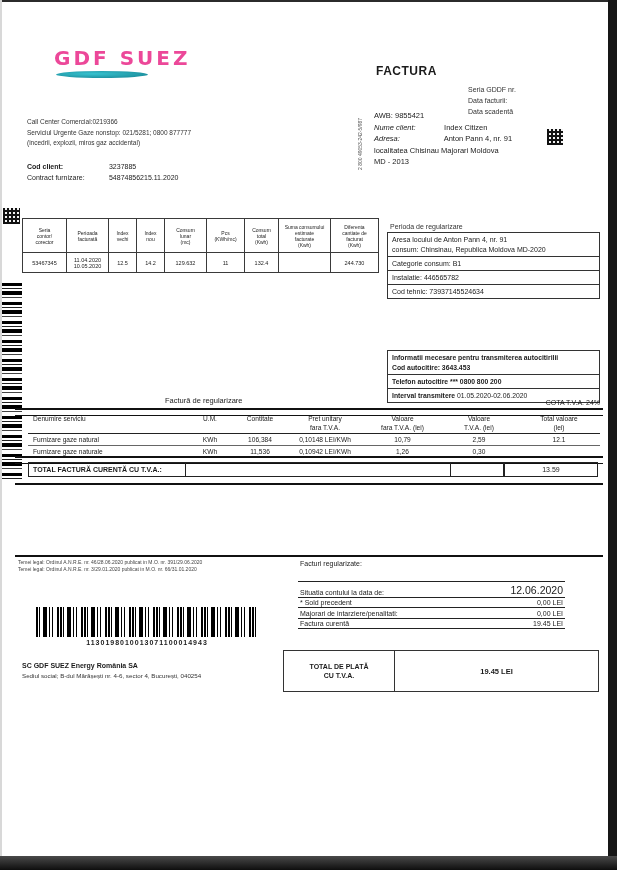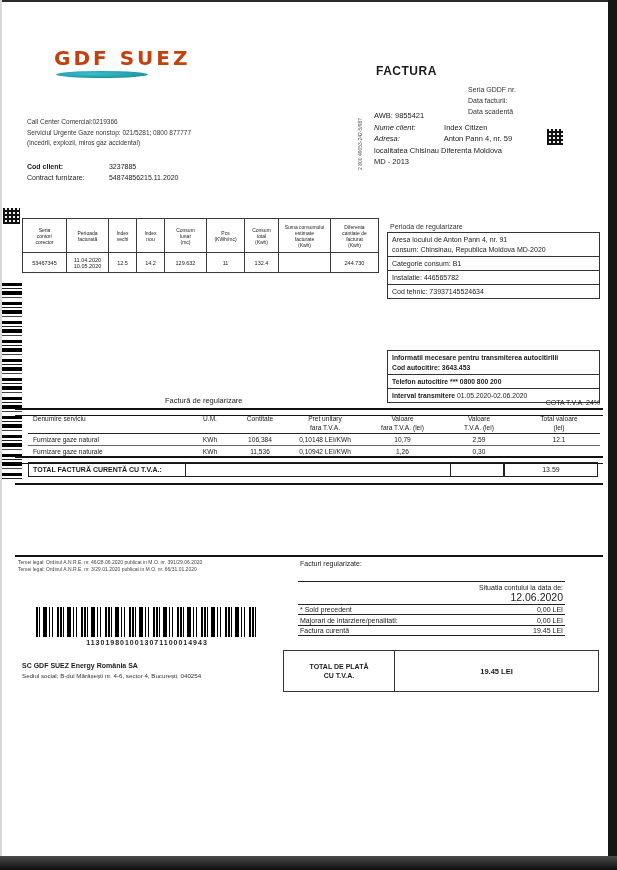--- a/index.html
+++ b/index.html
@@ -8,21 +8,21 @@
   .abs{position:absolute;}
   .pre{white-space:pre-line;}
 
   
   .edge-top{left:0;top:0;width:617px;height:2px;background:#2b2b2b;}
   .edge-right{right:0;top:0;width:9px;height:870px;background:#161616;}
   .edge-bottom{left:0;bottom:0;width:617px;height:14px;background:linear-gradient(180deg,#4a4a4a,#0e0e0e);}
   .edge-left{left:0;top:0;width:2px;height:870px;background:#d8d8d8;}
 
   
-  .logo-text{left:54px;top:46px;font-size:20px;font-weight:600;letter-spacing:3px;color:#c2410c;
+  .logo-text{left:54px;top:46px;font-size:20px;font-weight:600;letter-spacing:3px;color:#ec4899;
              font-family:"DejaVu Sans",sans-serif;}
   .logo-swoosh{left:56px;top:71px;width:92px;height:7px;border-radius:50%;
                background:radial-gradient(ellipse at 40% 40%,#36c2cf,#15808f);}
 
   .invoice-title{left:376px;top:64px;font-size:12px;font-weight:bold;letter-spacing:.5px;}
   .invoice-meta{left:468px;top:84px;font-size:7px;line-height:11px;color:#333;}
 
   .contact{left:27px;top:117px;font-size:6.5px;line-height:10.5px;color:#333;}
   .codclient{left:27px;top:161px;font-size:7px;line-height:11px;}
   .codclient .lbl{display:inline-block;width:80px;}
@@ -86,21 +86,21 @@
   .totrow .c3{width:55px;}
   .totrow .val{width:95px;justify-content:center;}
 
   
   .legal{left:18px;top:559px;font-size:5px;line-height:7px;color:#444;}
   .fact-reg{left:300px;top:560px;font-size:7px;}
 
   .stmt{left:298px;top:581px;width:267px;font-size:7px;}
   .stmt .srow{display:flex;justify-content:space-between;align-items:flex-end;
               border-bottom:1.5px solid #222;padding:1.5px 2px 1px;}
-  .stmt .srow.first{border-top:1.5px solid #222;flex-direction:column;}
+  .stmt .srow.first{border-top:1.5px solid #222;}
   .stmt .big{font-size:10.5px;}
 
   .barcode{left:36px;top:607px;width:222px;height:30px;
      background:repeating-linear-gradient(90deg,
        #000 0 2px,#fff 2px 3px,#000 3px 4px,#fff 4px 7px,
        #000 7px 11px,#fff 11px 13px,#000 13px 14px,#fff 14px 16px,
        #000 16px 17px,#fff 17px 21px,#000 21px 23px,#fff 23px 24px);}
   .barcode-num{left:36px;top:639px;width:222px;text-align:center;font-size:7px;
                font-weight:bold;letter-spacing:1px;}
 
@@ -147,23 +147,23 @@
 
   <div class="abs side-code">2 800 49053-242-5/987</div>
   <div class="abs client">
     <div class="awb">AWB: 9855421</div>
     <div>
       <span class="lbl">Nume client:</span>
       <span>Index Citizen</span>
     </div>
     <div>
       <span class="lbl">Adresa:</span>
-      <span>Anton Pann 4, nr. 59</span>
-    </div>
-    <div>localitatea Chisinau Diferenta Moldova</div>
+      <span>Anton Pann 4, nr. 91</span>
+    </div>
+    <div>localitatea Chisinau Majorari Moldova</div>
     <div>MD - 2013</div>
   </div>
   <div class="abs dm dm-client"></div>
 
   <div class="abs dm dm-left"></div>
   <div class="abs vbar"></div>
 
   <table class="abs mtable">
     <colgroup>
       <col style="width:44px">

